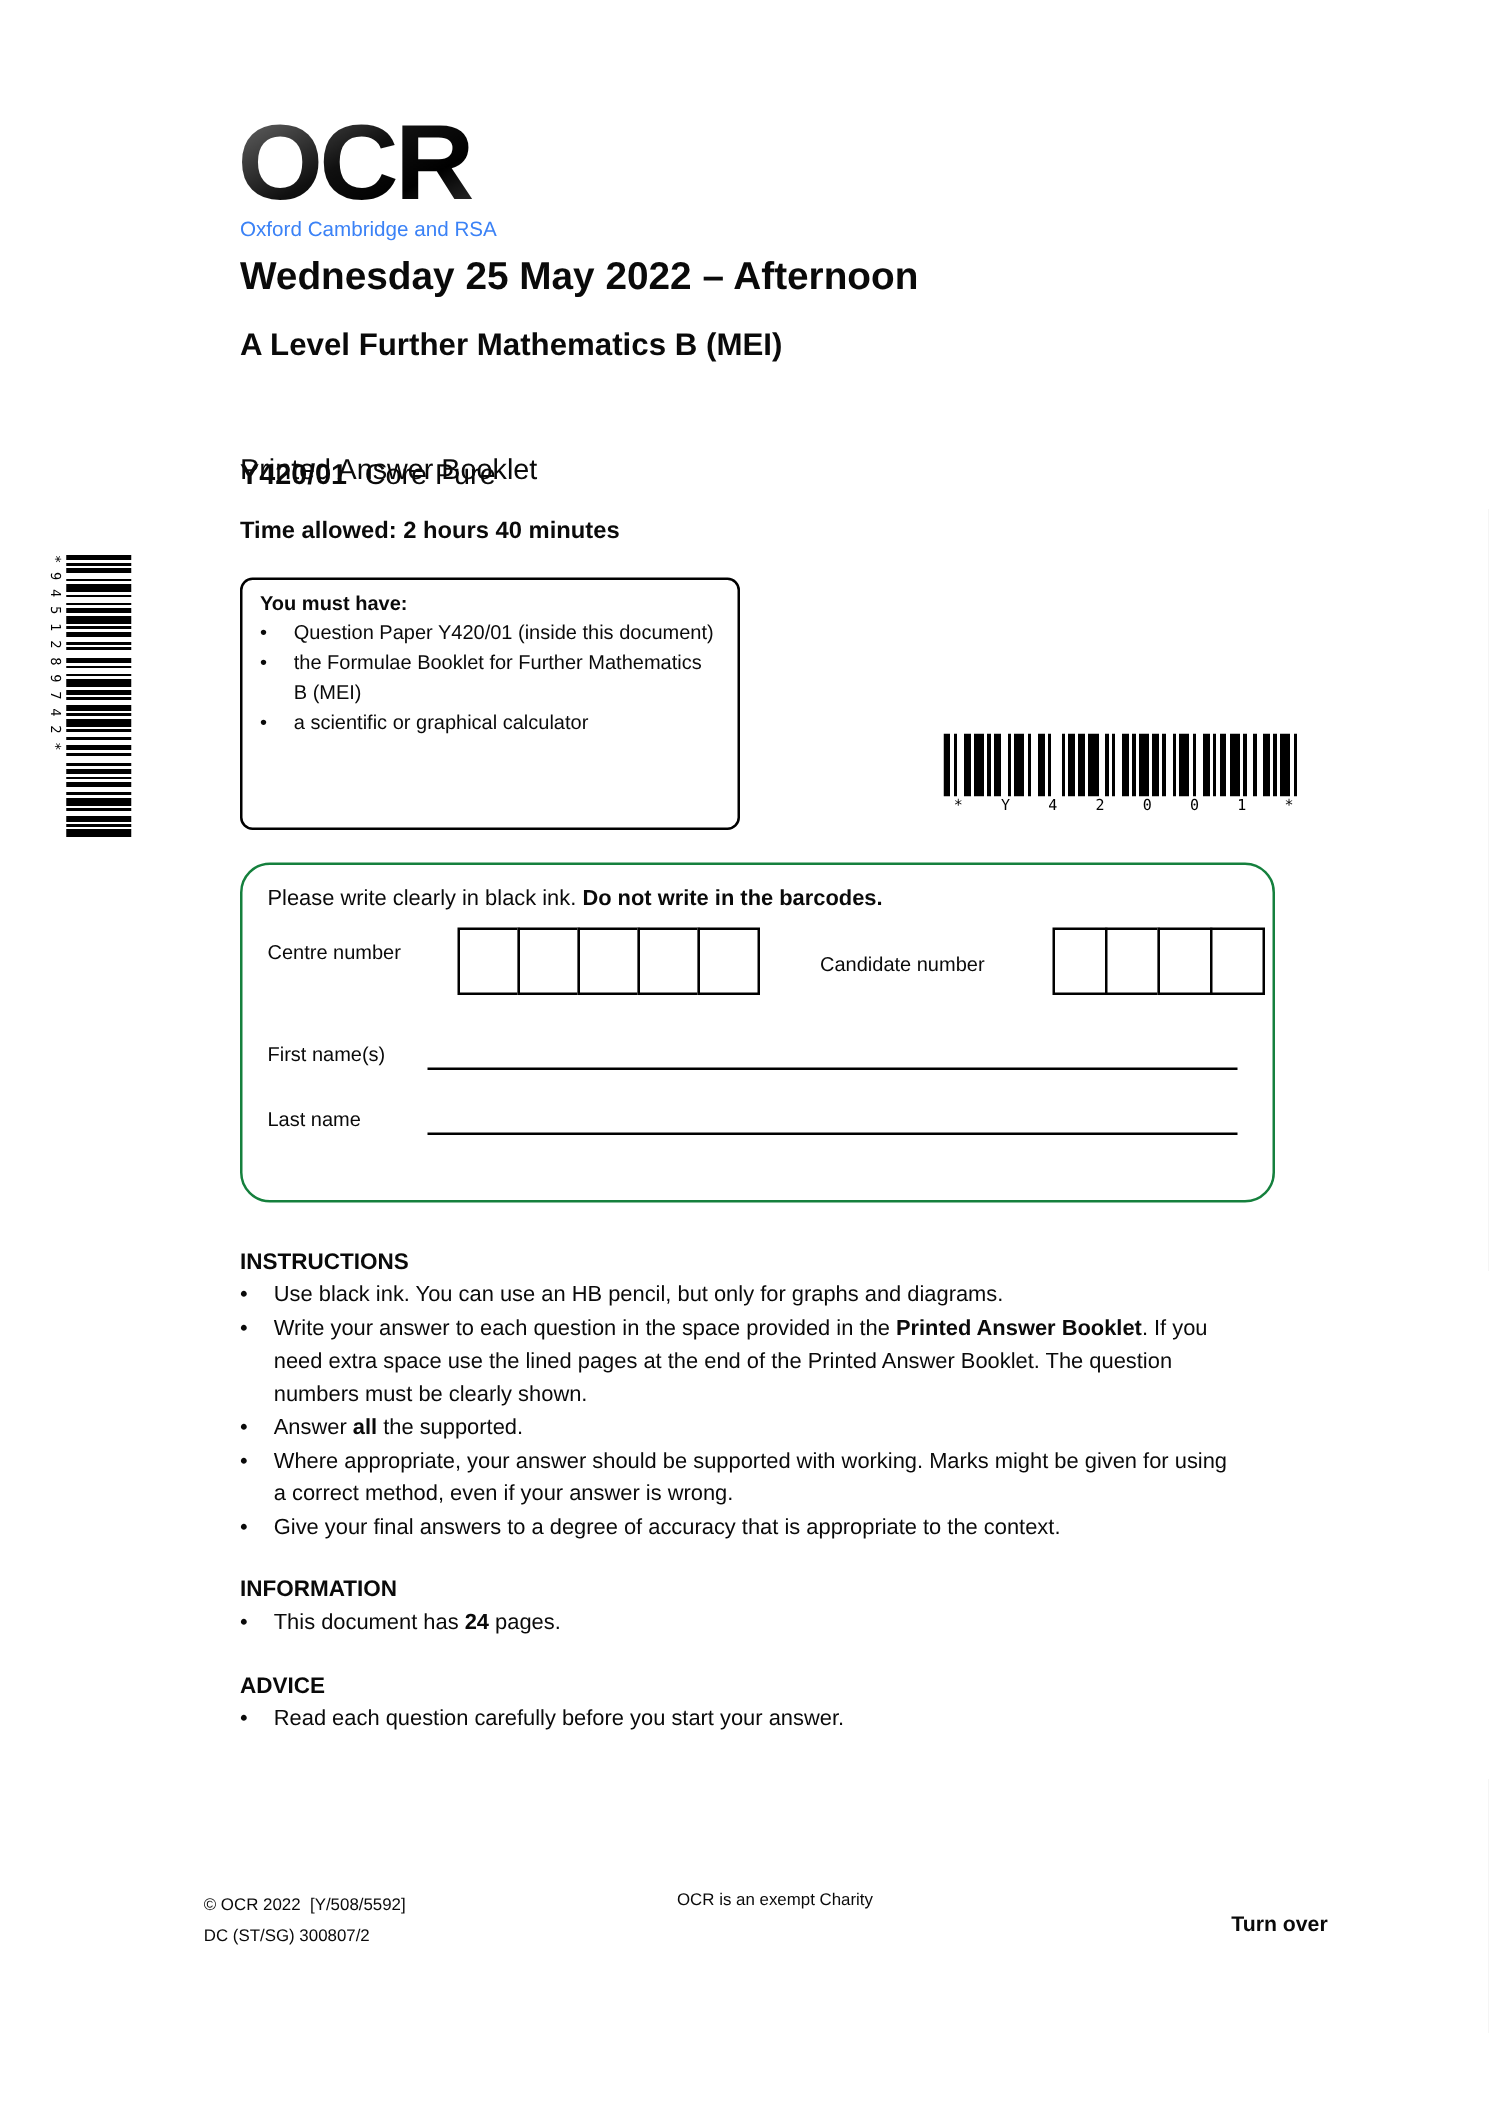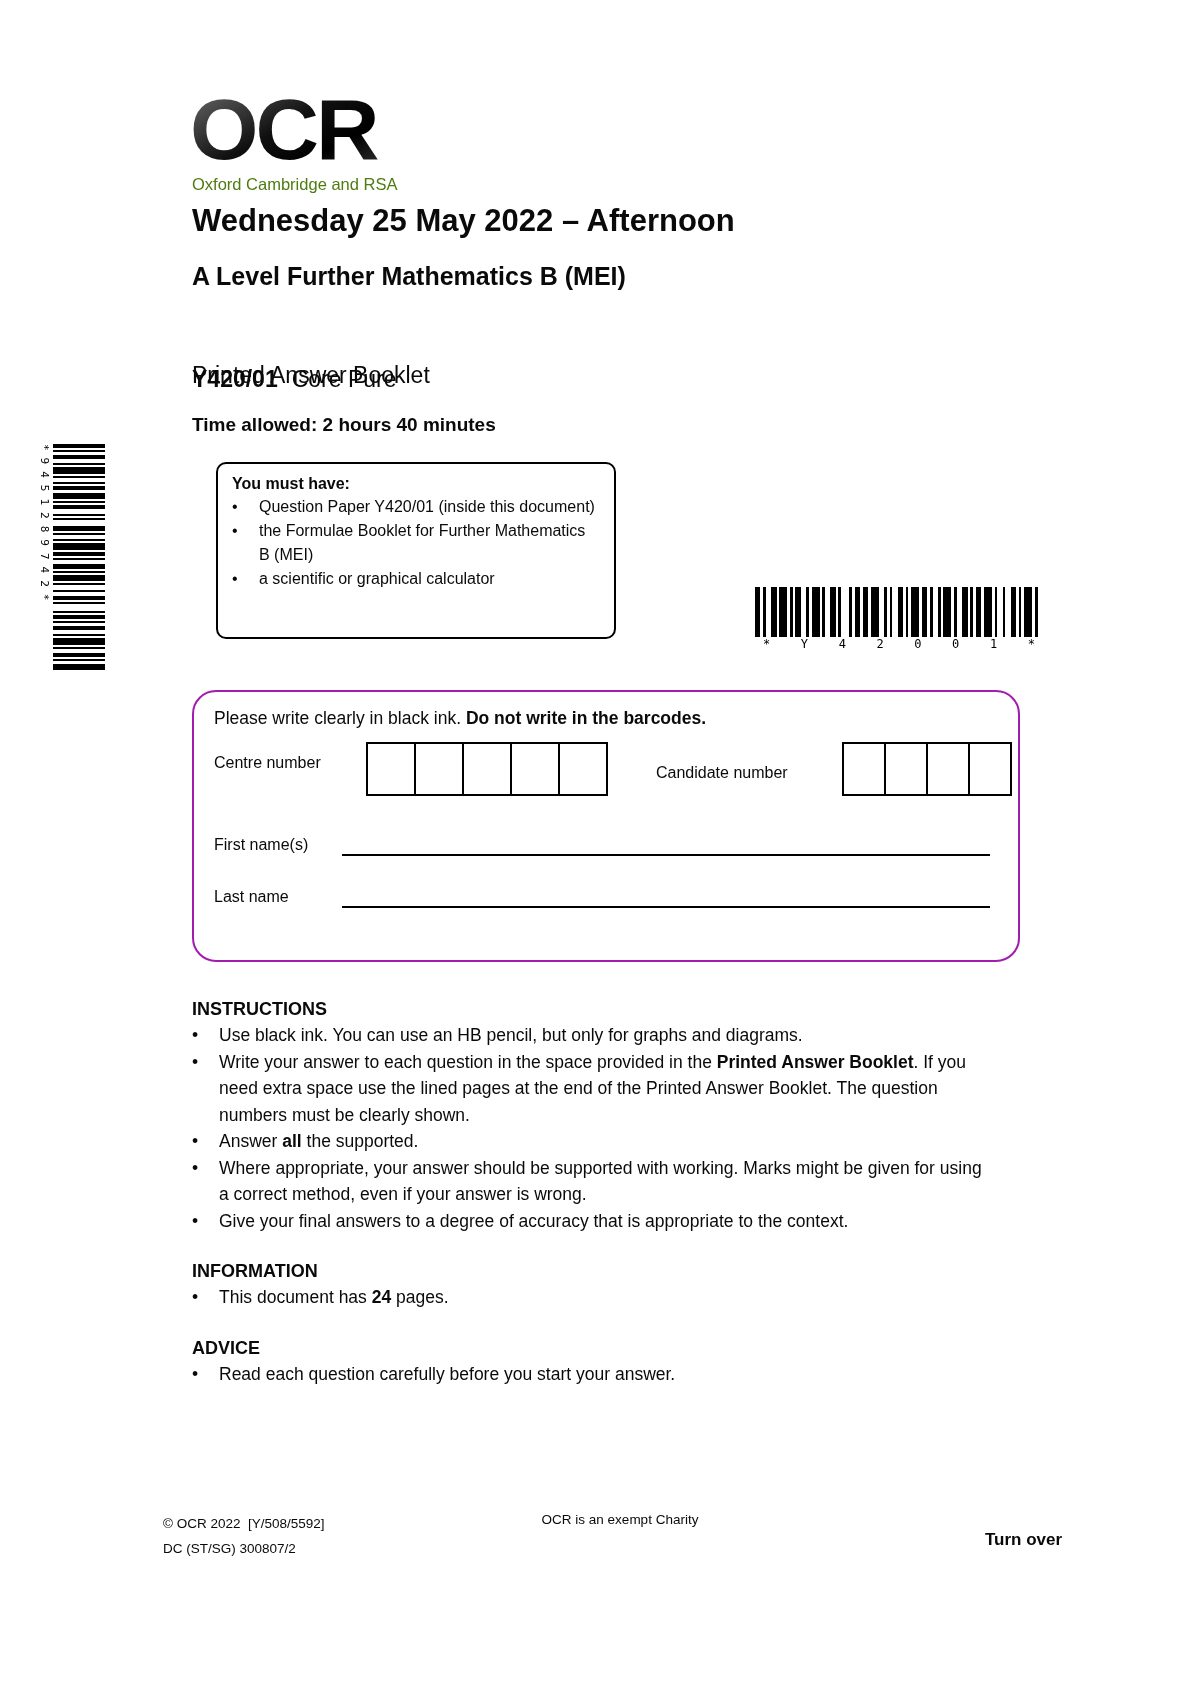--- a/index.html
+++ b/index.html
@@ -12,34 +12,34 @@
 
   
   .logo { position:absolute; left:190px; top:88px; }
   .logo-text {
     font-size:88px; font-weight:800; line-height:0.95; letter-spacing:-3px;
     background:linear-gradient(150deg,#6a6a6a 0%,#101010 45%,#000 70%,#3c3c3c 100%);
     -webkit-background-clip:text; background-clip:text;
     -webkit-text-fill-color:transparent; color:#111;
     transform:scaleY(0.97);
   }
-  .logo-sub { font-size:16.5px; color:#4d7c0f; margin-top:3px; padding-left:2px; }
+  .logo-sub { font-size:16.5px; color:#3b82f6; margin-top:3px; padding-left:2px; }
 
   
   .title       { position:absolute; left:192px; top:203px; font-size:31px; font-weight:bold; }
   .qual        { position:absolute; left:192px; top:262px; font-size:25px; font-weight:bold; }
   .paper-line  { position:absolute; left:192px; top:318px; font-size:23px;margin-top:48px; }
   .paper-line .code { font-weight:bold; margin-right:14px; }
   .booklet     { position:absolute; left:192px; top:362px; font-size:23px; }
   .time        { position:absolute; left:192px; top:414px; font-size:19px; font-weight:bold; }
 
   
   .must-box {
-    position:absolute; left:192px; top:462px; width:400px; height:177px;
-    border:2px solid #000; border-radius:10px; padding:11px 14px 10px 14px;margin-left:24px;
+    position:absolute; left:192px; top:462px; width:400px; height:202px;
+    border:2px solid #000; border-radius:10px; padding:11px 14px 10px 14px;
   }
   .must-box .heading { font-size:16px; font-weight:bold; margin-bottom:2px; }
   .must-box .bullet-item { font-size:16px; line-height:1.5; }
 
   
   .vbarcode { position:absolute; left:38px; top:444px; display:flex; }
   .vbarcode .vtext {
     writing-mode:vertical-rl; font-family:"DejaVu Sans Mono", monospace;
     font-size:11px; letter-spacing:7px; height:228px; margin-right:2px; color:#000;
   }
@@ -48,21 +48,21 @@
   .hbarcode { position:absolute; left:755px; top:587px; width:288px; }
   .hbarcode .hbars { width:288px; height:50px; }
   .hbarcode .htext {
     font-family:"DejaVu Sans Mono", monospace; font-size:12px; color:#000;
     display:flex; justify-content:space-between; padding:0 8px; margin-top:0px;
   }
 
   
   .details-box {
     position:absolute; left:192px; top:690px; width:828px; height:272px;
-    border:2px solid #a21caf; border-radius:24px;
+    border:2px solid #15803d; border-radius:24px;
   }
   .notice { position:absolute; left:20px; top:16px; font-size:17.5px; }
   .notice .b { font-weight:bold; }
   .row-label { font-size:16px; }
   .centre-label    { position:absolute; left:20px;  top:62px; }
   .candidate-label { position:absolute; left:462px; top:72px; }
   .cells { position:absolute; top:50px; display:flex; }
   .centre-cells    { left:172px; }
   .candidate-cells { left:648px; }
   .cell {

